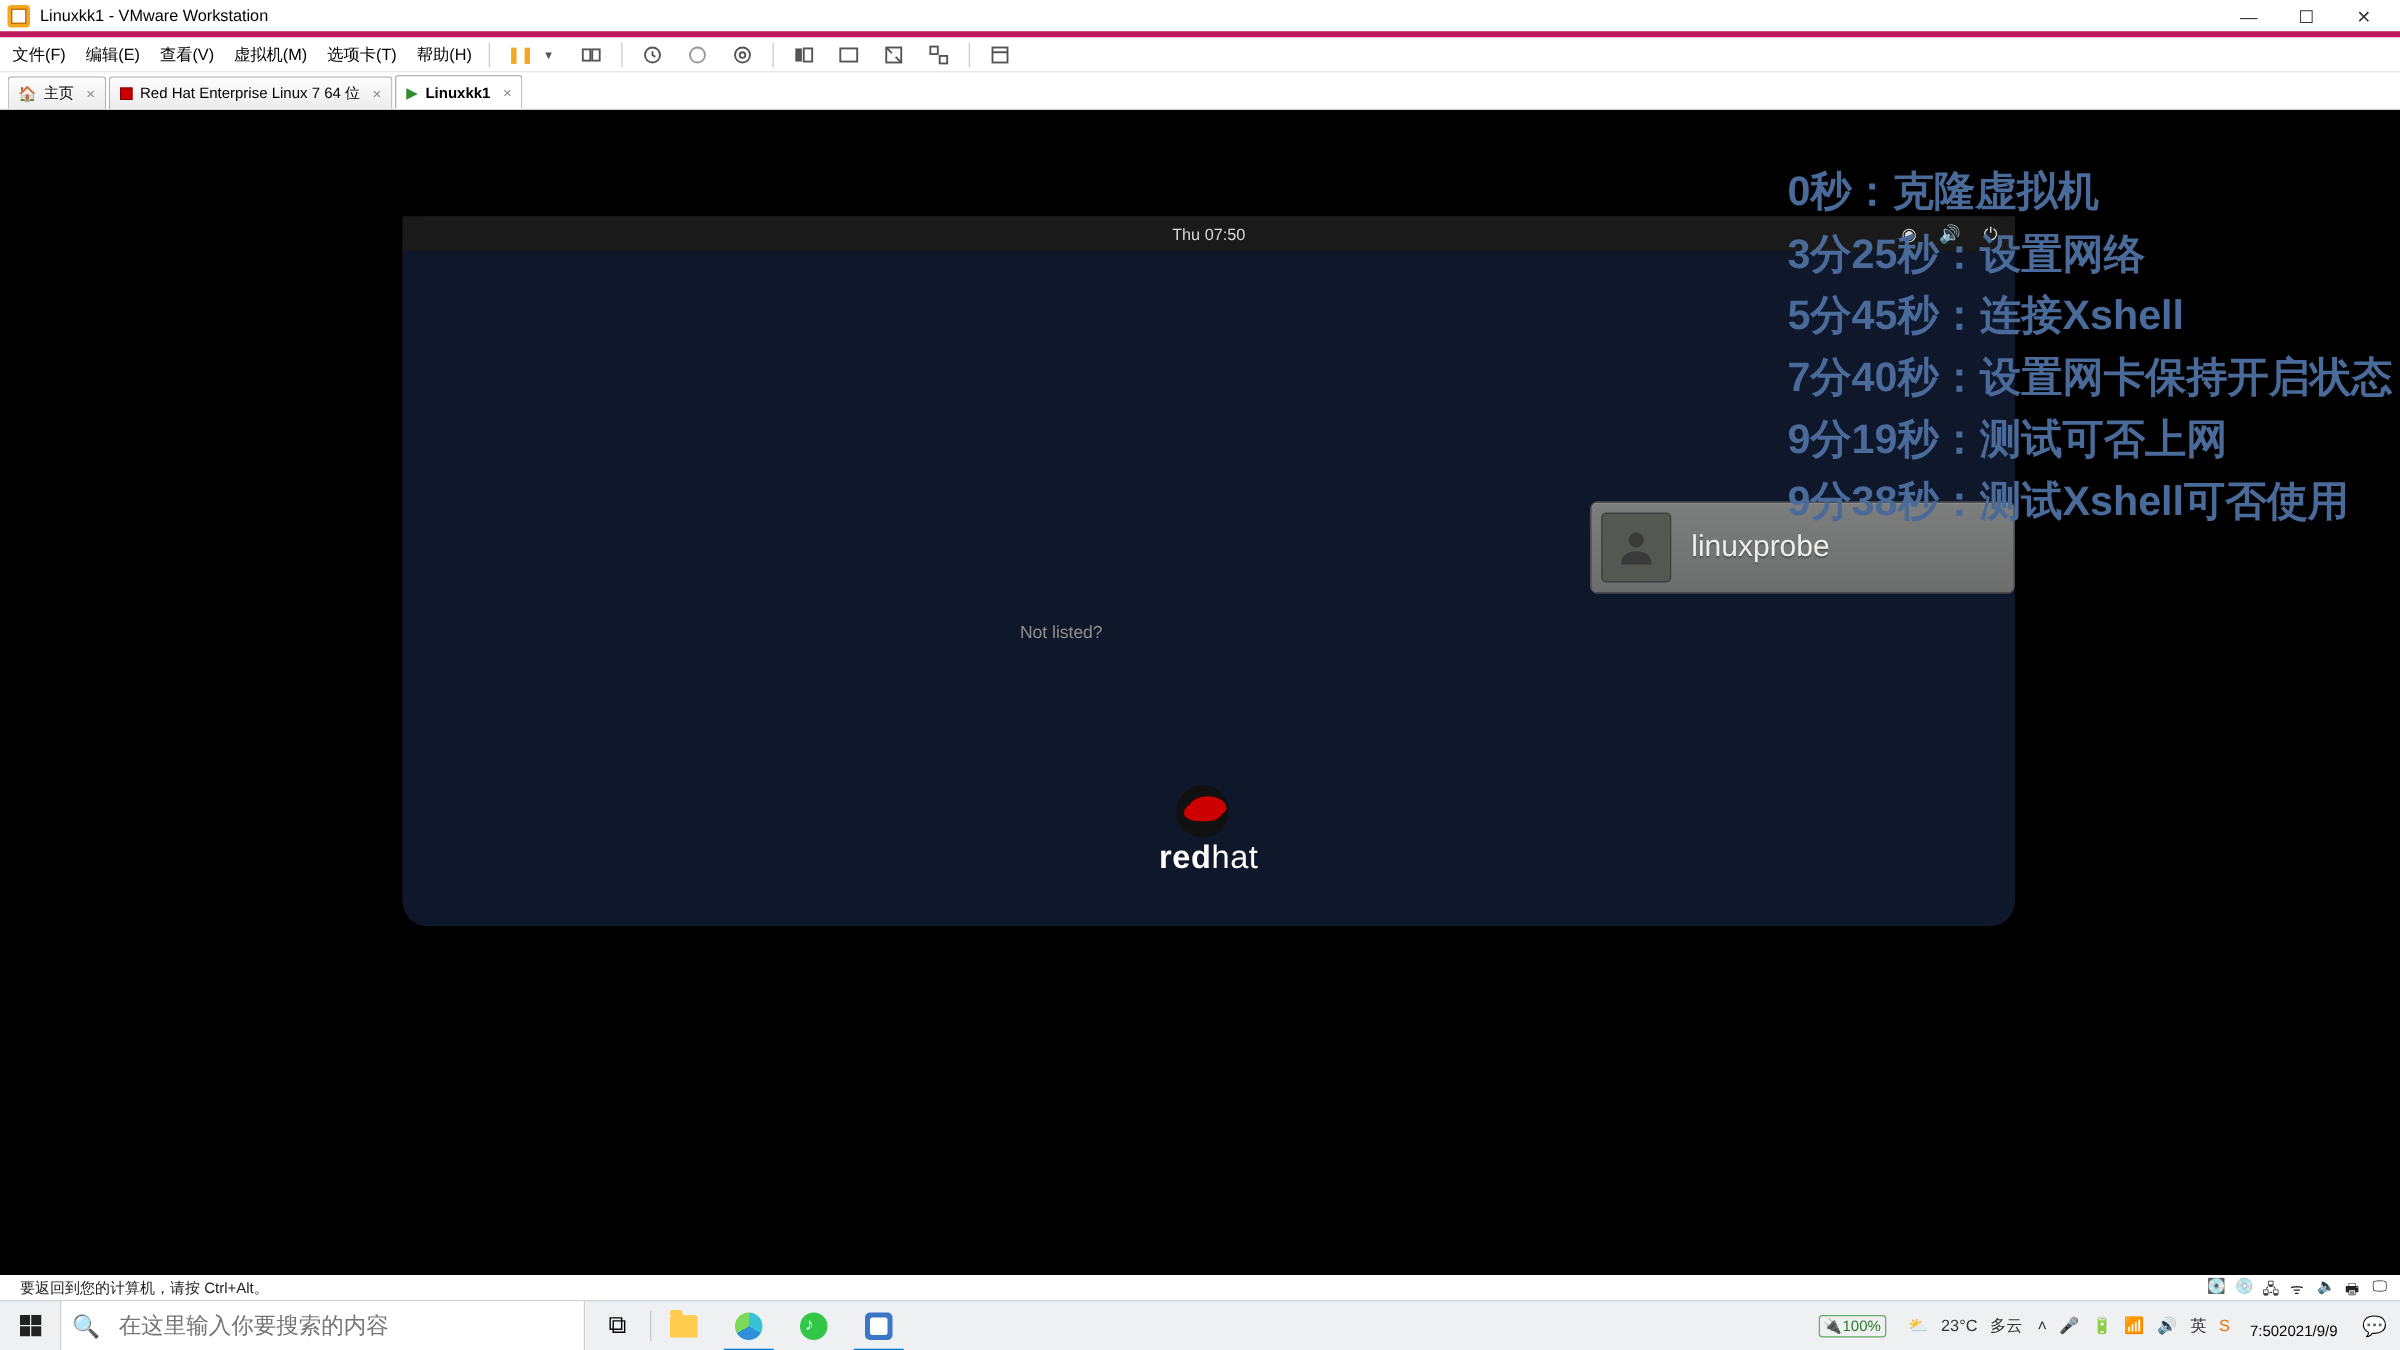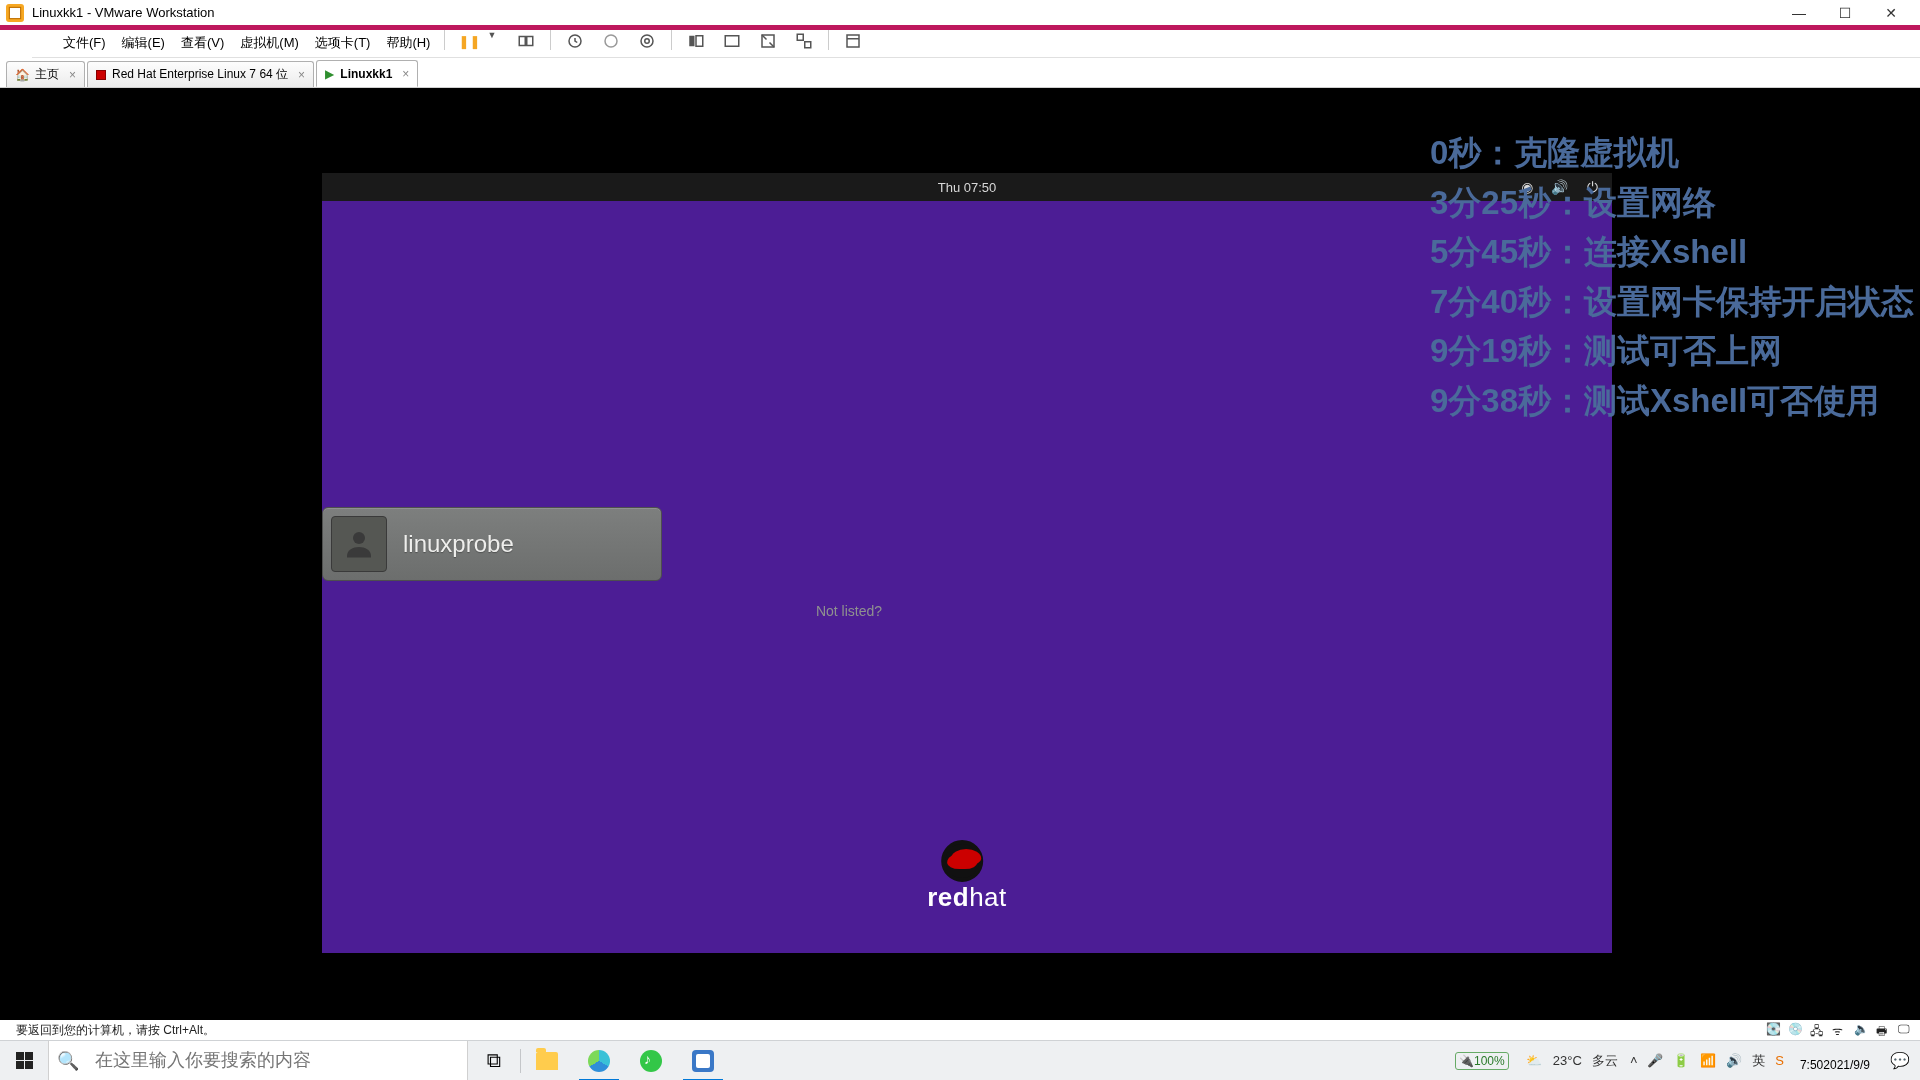--- a/index.html
+++ b/index.html
@@ -5,52 +5,52 @@
 * { margin: 0; padding: 0; box-sizing: border-box; font-family: "Segoe UI", "Microsoft YaHei", Tahoma, sans-serif; }
 html, body { width: 1920px; height: 1080px; overflow: hidden; background: #fff; }
 
 
 .titlebar { height: 30px; background: #fff; border-bottom: 5px solid #be185d; display: flex; align-items: center; padding: 0 6px; font-size: 13px; }
 .titlebar .vm-icon { width: 18px; height: 18px; background: #f7a823; border-radius: 3px; margin-right: 8px; display: inline-flex; align-items: center; justify-content: center; }
 .titlebar .win-controls { margin-left: auto; display: flex; }
 .titlebar .win-controls div { width: 46px; height: 30px; display: flex; align-items: center; justify-content: center; font-size: 14px; color: #333; }
 .titlebar .win-controls .close { color: #333; }
 
-.menubar { height: 28px; background: #fff; display: flex; padding: 0 23px; font-size: 13px; border-bottom: 1px solid #e0e0e0; margin-left: 32px; }
+.menubar { height: 28px; background: #fff; display: flex; align-items: center; padding: 0 2px; font-size: 13px; border-bottom: 1px solid #e0e0e0; }
 .menubar .menu-item { padding: 4px 8px; color: #000; }
 .menubar .sep { width: 1px; height: 20px; background: #ccc; margin: 0 6px; }
 .menubar .tool-icon { width: 28px; height: 22px; margin: 0 4px; display: inline-flex; align-items: center; justify-content: center; color: #555; }
 .menubar .tool-icon.pause { color: #f5a623; }
 .menubar .tool-icon svg { width: 18px; height: 18px; }
 .menubar .drop { font-size: 9px; color: #555; }
 
 .tabbar { height: 30px; background: #fff; display: flex; align-items: flex-end; padding-left: 6px; border-bottom: 1px solid #d0d0d0; }
 .tab { height: 26px; border: 1px solid #b0b0b0; border-bottom: none; background: linear-gradient(#fdfdfd,#ececec); display: flex; align-items: center; padding: 0 8px; font-size: 12px; margin-right: 2px; border-radius: 3px 3px 0 0; }
 .tab.active { background: #fff; border-bottom: 1px solid #fff; height: 27px; }
 .tab .home-icon { margin-right: 5px; }
 .tab .redbox { width: 10px; height: 10px; background: #cc0000; border: 1px solid #880000; margin-right: 6px; }
 .tab .play-icon { color: #2f8f2f; margin-right: 6px; }
 .tab .close-x { margin-left: 10px; color: #888; font-size: 12px; }
 .tab .title { font-weight: 600; }
 
 
 .vm-area { position: absolute; top: 88px; left: 0; right: 0; bottom: 60px; background: #000; }
-.gnome-screen { position: absolute; left: 322px; top: 85px; width: 1290px; height: 780px; background: #4c1d95; }
+.gnome-screen { position: absolute; left: 322px; top: 85px; width: 1290px; height: 568px; background: #0f172a; border-radius: 20px; }
 
 
 .overlay-caps { position: absolute; top: 40px; right: 6px; font-family: "KaiTi","STKaiti",serif; font-size: 33px; font-weight: 600; color: #4a6a9a; line-height: 1.5; text-align: left; }
 .overlay-caps div { white-space: nowrap; }
 
 
 .gnome-top { height: 28px; background: #1a1a1a; color: #d8d8d8; display: flex; align-items: center; justify-content: center; font-size: 13px; position: relative; }
 .gnome-top .right-icons { position: absolute; right: 14px; display: flex; gap: 18px; color: #d8d8d8; }
 .gnome-top .right-icons span { font-size: 14px; }
 
 
-.login-content { position: absolute; top: 0; left: 0; right: 0; bottom: 0; display: flex; flex-direction: column; align-items: flex-start; justify-content: center; }
+.login-content { position: absolute; top: 0; left: 0; right: 0; bottom: 0; display: flex; flex-direction: column; align-items: flex-end; justify-content: center; }
 .user-card { width: 340px; height: 74px; background: linear-gradient(#7d7f7e,#6c6e6d); border: 1px solid #4e4f4e; border-radius: 6px; display: flex; align-items: center; padding: 8px; box-shadow: inset 0 1px 0 rgba(255,255,255,.15); }
 .user-card .avatar { width: 56px; height: 56px; background: #555753; border: 1px solid #3a3a3a; border-radius: 4px; display: flex; align-items: center; justify-content: center; color: #2e2e2e; }
 .user-card .uname { margin-left: 16px; font-size: 24px; color: #eeeeec; text-shadow: 0 1px 1px rgba(0,0,0,.3); }
 .not-listed { margin-top: 22px; color: #8f918f; font-size: 14px; align-self: center; transform: translateX(-118px); }
 
 
 .redhat-logo { position: absolute; bottom: 40px; left: 50%; transform: translateX(-50%); display: flex; align-items: center; color: #fff; flex-direction: column; }
 .redhat-logo .hat { width: 42px; height: 42px; border-radius: 50%; background: #111; border: 4px solid #111; margin-right: 10px; display:flex; align-items:center; justify-content:center; }
 .redhat-logo .hat div { width: 30px; height: 16px; background: #cc0000; border-radius: 50% 50% 40% 40% / 60% 60% 40% 40%; box-shadow: 4px -4px 0 #cc0000; }
 .redhat-logo .text { font-size: 26px; letter-spacing: 0.5px; }

